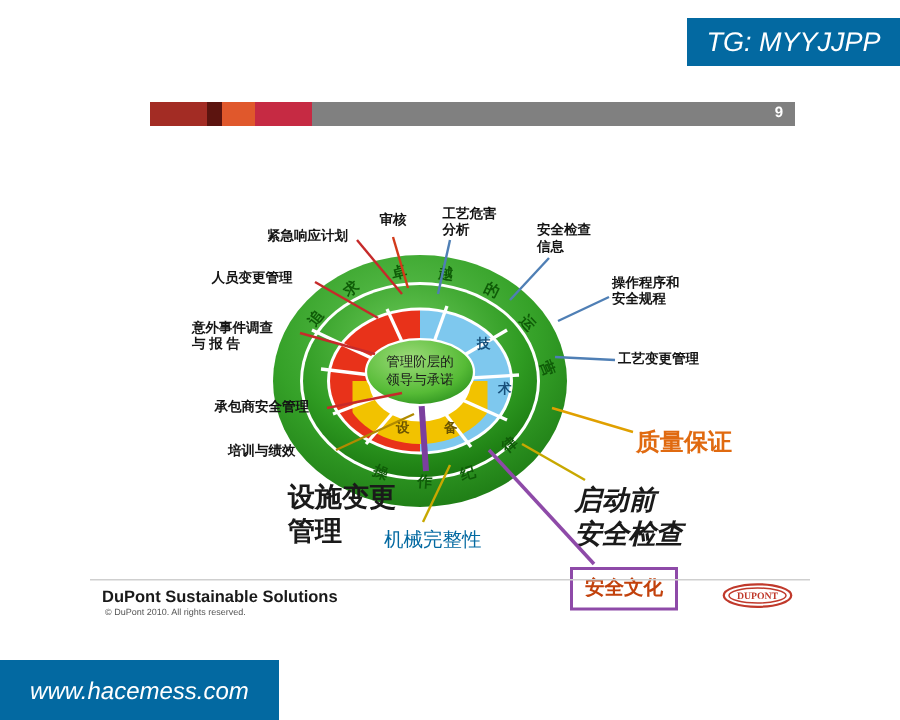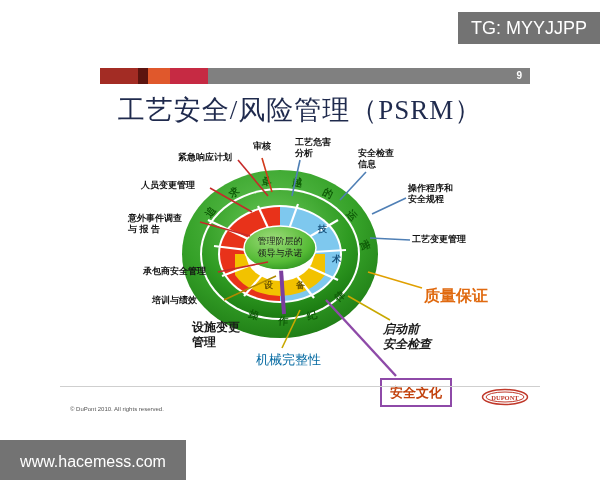--- a/index.html
+++ b/index.html
@@ -27,55 +27,54 @@
     font-size:27px;color:#1f2a4d;letter-spacing:1px;white-space:nowrap;}
 
   
   .wheel{position:absolute;left:180px;top:168px;width:200px;height:172px;}
   .wheel svg{display:block;}
 
   
   .lbl{position:absolute;font-size:9px;font-weight:bold;line-height:1.25;
     color:#1a1a1a;white-space:pre-line;}
   .lbl.dark{color:#141414;}
-  .lbl.big{font-size:12px;}
+  .lbl.big{font-size:18px;}
   .lbl.red{color:#0369a1;font-size:13px;font-weight:normal;}
   .lbl.orange{color:#e06a10;font-size:16px;font-weight:bold;}
   .lbl.gray{color:#c2410c;font-size:13px;font-weight:bold;}
 
   .boxlbl{position:absolute;border:2px solid #8e4aa8;padding:3px 8px 4px 8px;}
 
   
   .foot1{position:absolute;left:68px;top:392px;font-size:11px;font-weight:bold;color:#1a1a1a;}
   .foot2{position:absolute;left:70px;top:406px;font-size:6px;color:#555;}
   .footrule{position:absolute;left:60px;top:386px;width:480px;height:1px;background:#cfcfcf;}
   .dplogo{position:absolute;left:481px;top:387px;width:48px;height:20px;}
 
   
-  .badge{position:absolute;background:#737373;color:#ffffff;
-    display:flex;align-items:center;justify-content:center;}
+  .badge{position:absolute;background:#0369a1;color:#ffffff;
+    display:flex;align-items:center;justify-content:center;font-style:italic;}
   .badge-tg{right:0px;top:12px;width:142px;height:32px;font-size:18px;}
   .badge-wm{left:0px;top:440px;width:186px;height:44px;font-size:16px;}
 </style>
 </head>
 <body>
 
 <div class="slide">
 
   <div class="headerbar">
     <div class="hb hb1"></div>
     <div class="hb hb2"></div>
     <div class="hb hb3"></div>
     <div class="hb hb4"></div>
     <div class="hb hb5">
       <span class="pagenum">9</span>
     </div>
   </div>
 
-  <div class="title">工艺安全/风险管理（PSRM）</div>
 
   <div class="wheel">
     <svg width="200" height="172" viewBox="0 0 200 172">
       <defs>
         <radialGradient id="gOuter" cx="45%" cy="32%" r="72%">
           <stop offset="0%" stop-color="#63c455"></stop>
           <stop offset="62%" stop-color="#35a128"></stop>
           <stop offset="100%" stop-color="#1d7a14"></stop>
         </radialGradient>
         <radialGradient id="gMid" cx="45%" cy="30%" r="70%">
@@ -199,20 +198,21 @@
       <line x1="218" y1="272" x2="268" y2="262" stroke="#c62a2a"></line>
       <line x1="422" y1="288" x2="368" y2="272" stroke="#e0a000"></line>
       <line x1="224" y1="300" x2="276" y2="276" stroke="#b08a00"></line>
       <line x1="282" y1="348" x2="300" y2="310" stroke="#c8a800"></line>
       <line x1="390" y1="320" x2="348" y2="296" stroke="#c8a800"></line>
       <line x1="396" y1="376" x2="326" y2="300" stroke="#8e4aa8" stroke-width="2.4"></line>
     </g>
   </svg>
 
   <div class="footrule"></div>
+  <div class="foot1">DuPont Sustainable Solutions</div>
   <div class="foot2">© DuPont 2010. All rights reserved.</div>
   <svg class="dplogo" viewBox="0 0 96 40">
     <ellipse cx="48" cy="20" rx="45" ry="15" fill="none" stroke="#c0392b" stroke-width="3"></ellipse>
     <ellipse cx="48" cy="20" rx="38" ry="10" fill="none" stroke="#c0392b" stroke-width="2"></ellipse>
     <text x="48" y="25" text-anchor="middle" font-size="13" font-weight="bold" fill="#c0392b" font-family="'Liberation Serif',serif">DUPONT</text>
   </svg>
 
 </div>
 
 <div class="badge badge-tg">TG: MYYJJPP</div>

